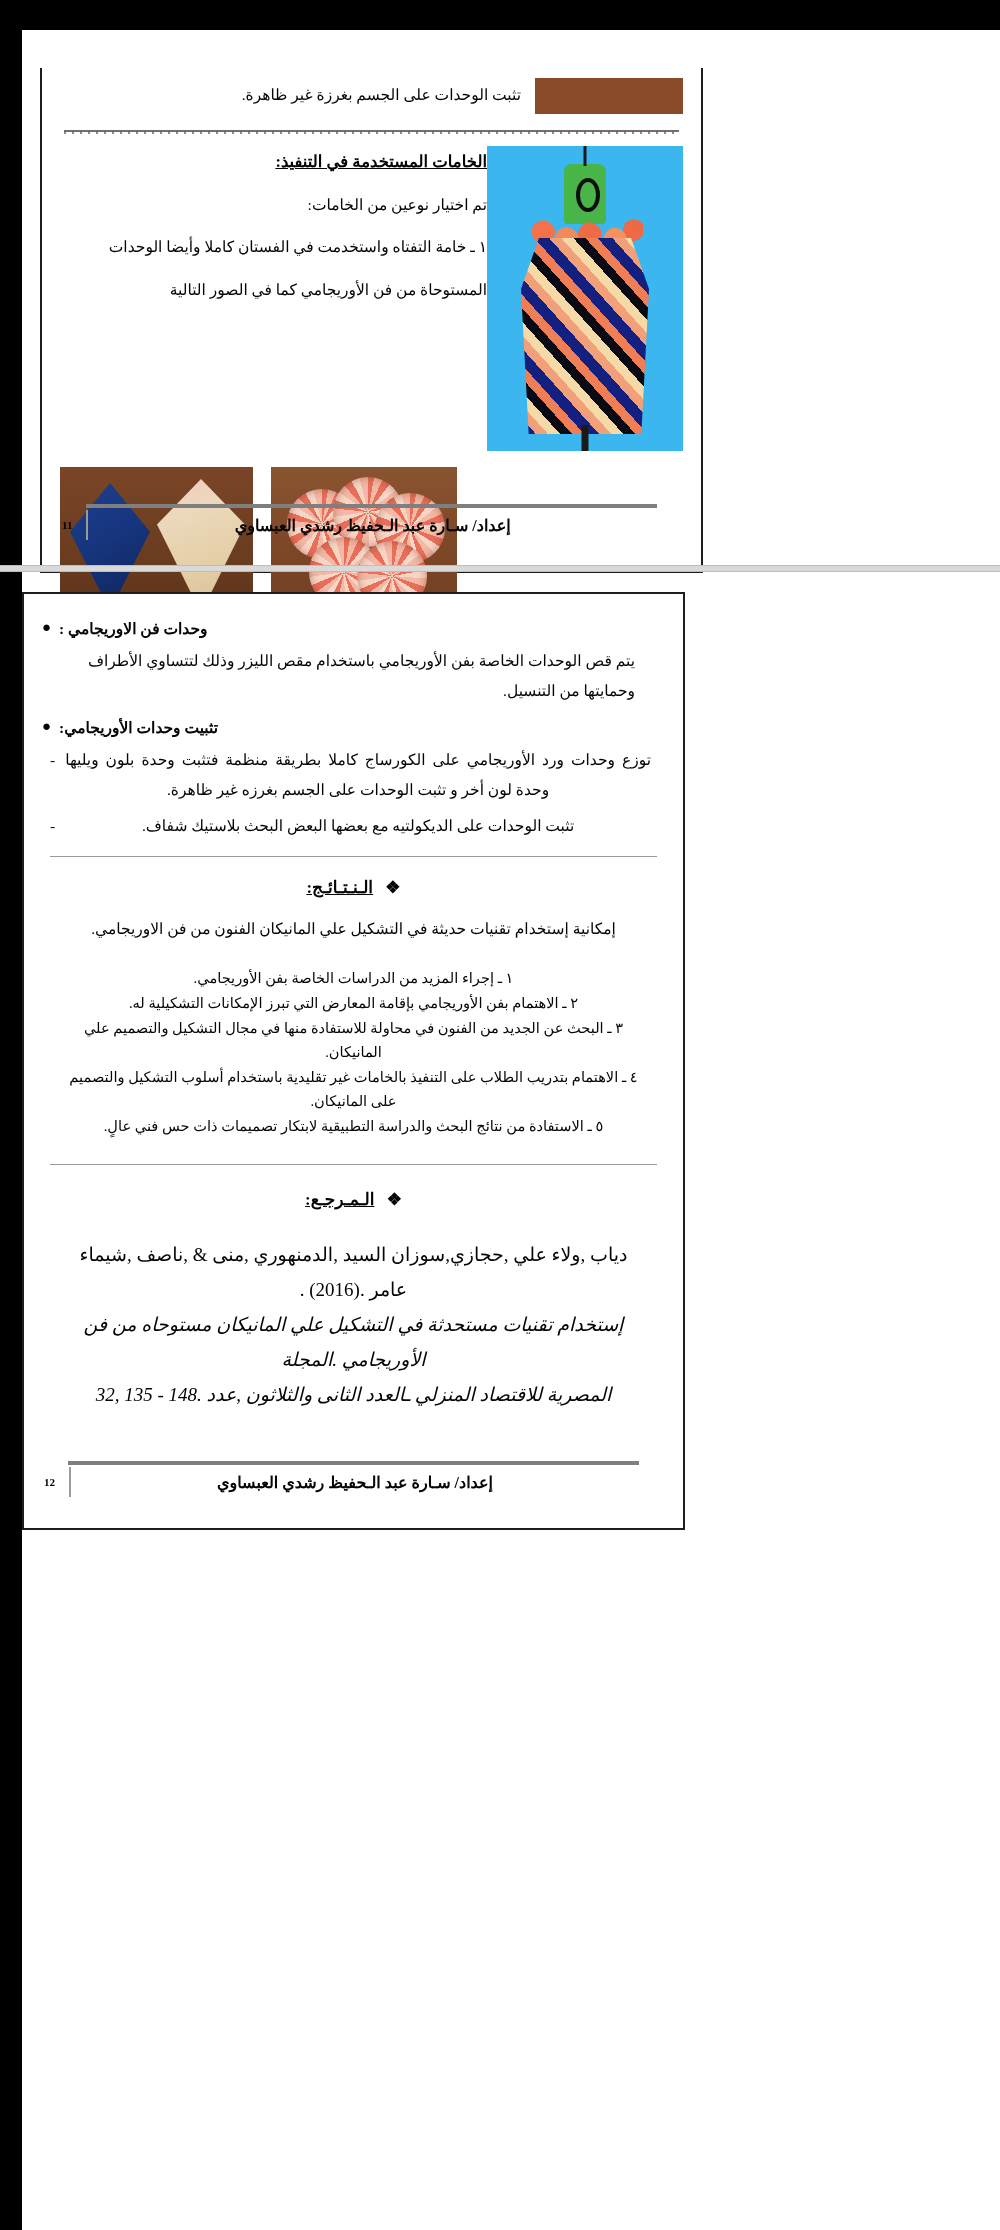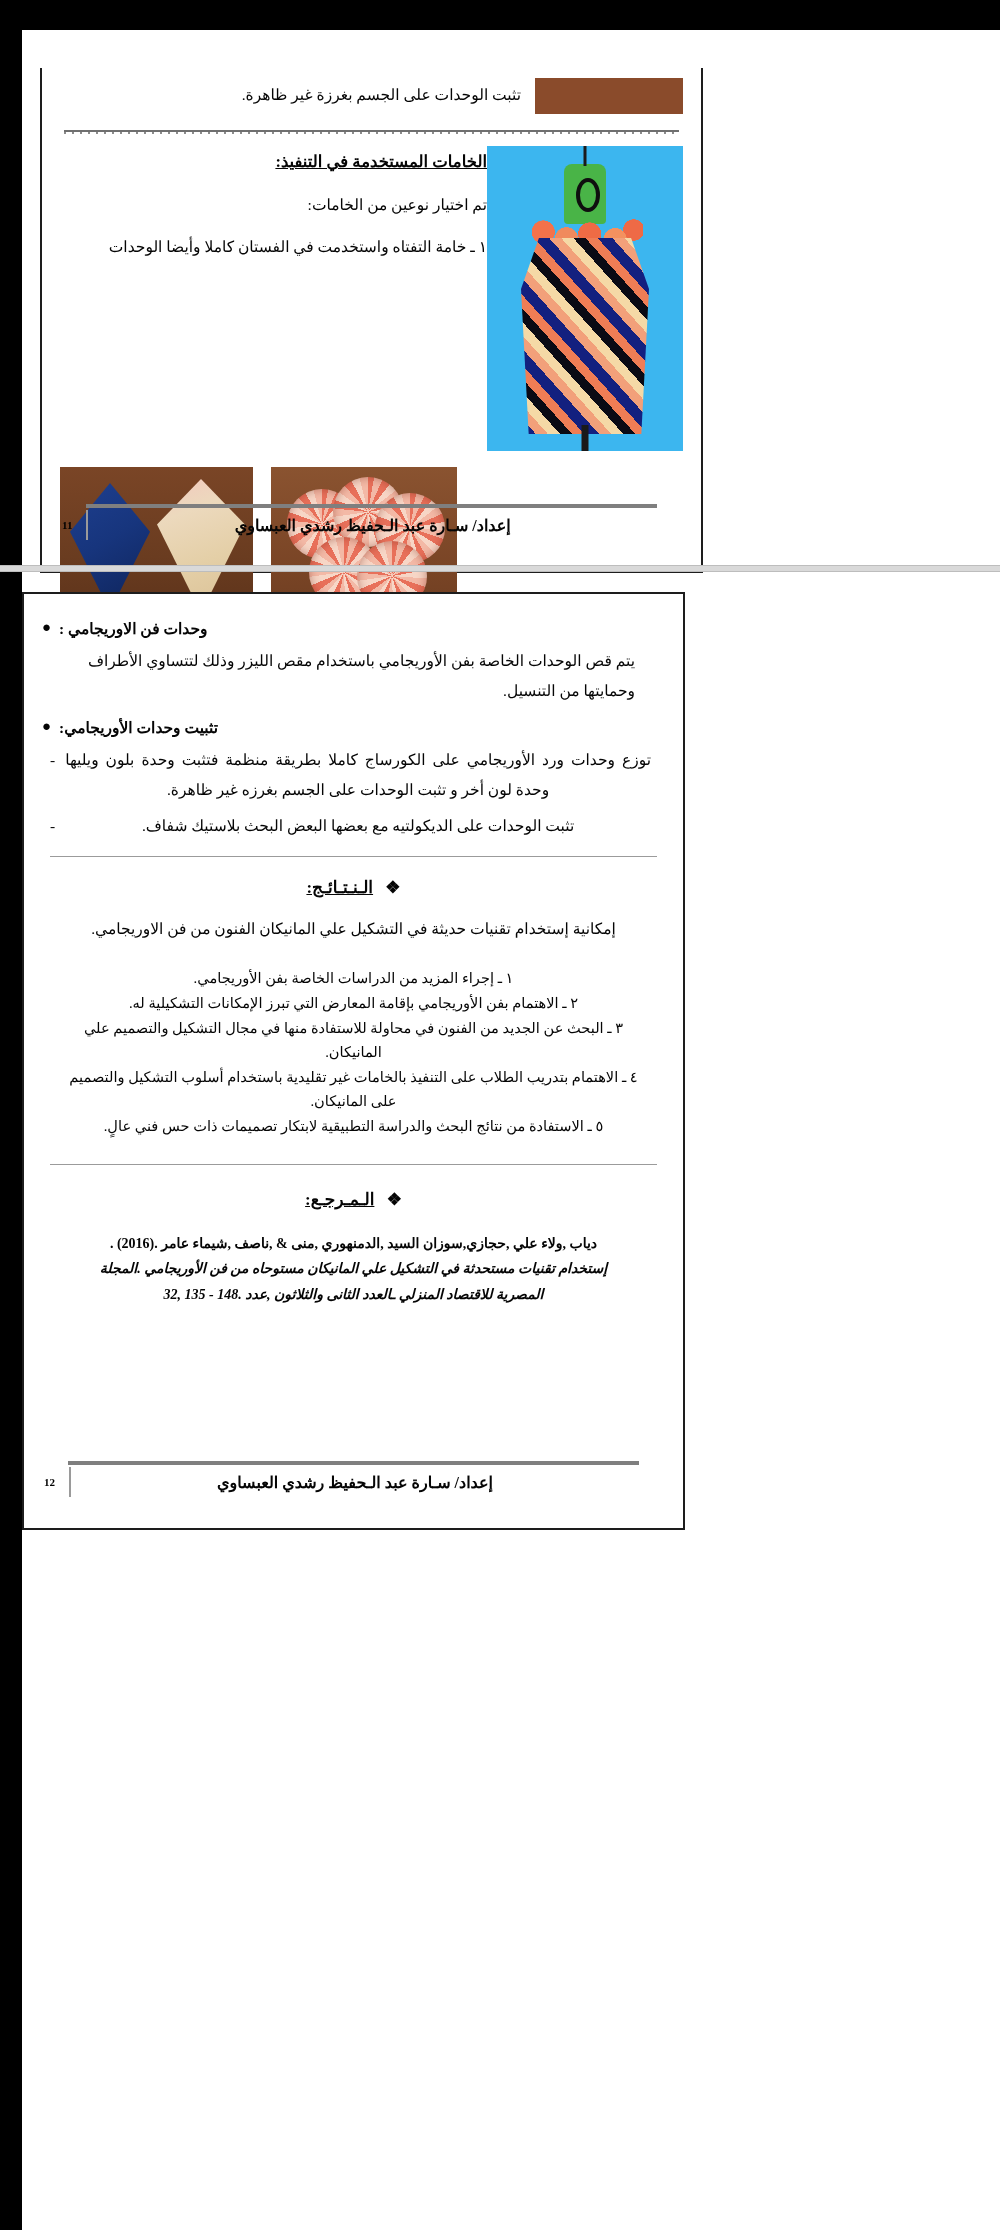--- a/index.html
+++ b/index.html
@@ -334,26 +334,25 @@
   .numlist { margin: 0; padding: 0; list-style: none; }
   .numlist li {
     margin-bottom: 1px;
     font-size: 14.6px;
     line-height: 1.65;
     text-align: center;
     padding: 0 26px;
   }
 
   .ref-block {
-    margin-top: 14px;
+    margin-top: 20px;
     padding: 0 26px;
-    font-size: 14px;
+    font-size: 19px;
     line-height: 1.85;
     text-align: center;
-    font-weight: bold;
   }
   .ref-italic { font-style: italic; }
 
   .hr-thin {
     margin: 14px 8px;
     height: 1px;
     background: #9b9b9b;
   }
 </style>
 </head>
@@ -373,20 +372,21 @@
       </div>
 
       <div class="rule-dashed"></div>
 
       <div class="p11-body">
 
         <div class="p11-text-col">
           <p class="ar h-bold u">الخامات المستخدمة في التنفيذ:</p>
           <p class="ar">تم اختيار نوعين من الخامات:</p>
           <p class="ar">١ ـ خامة التفتاه واستخدمت في الفستان كاملا وأيضا الوحدات</p>
+          <p class="ar">المستوحاة من فن الأوريجامي كما في الصور التالية</p>
         </div>
 
         <figure class="photo-dress" style="margin:0">
           <div class="dress-head"></div>
           <div class="dress-collar"></div>
           <div class="dress-torso"></div>
           <div class="dress-stand"></div>
         </figure>
 
       </div>

